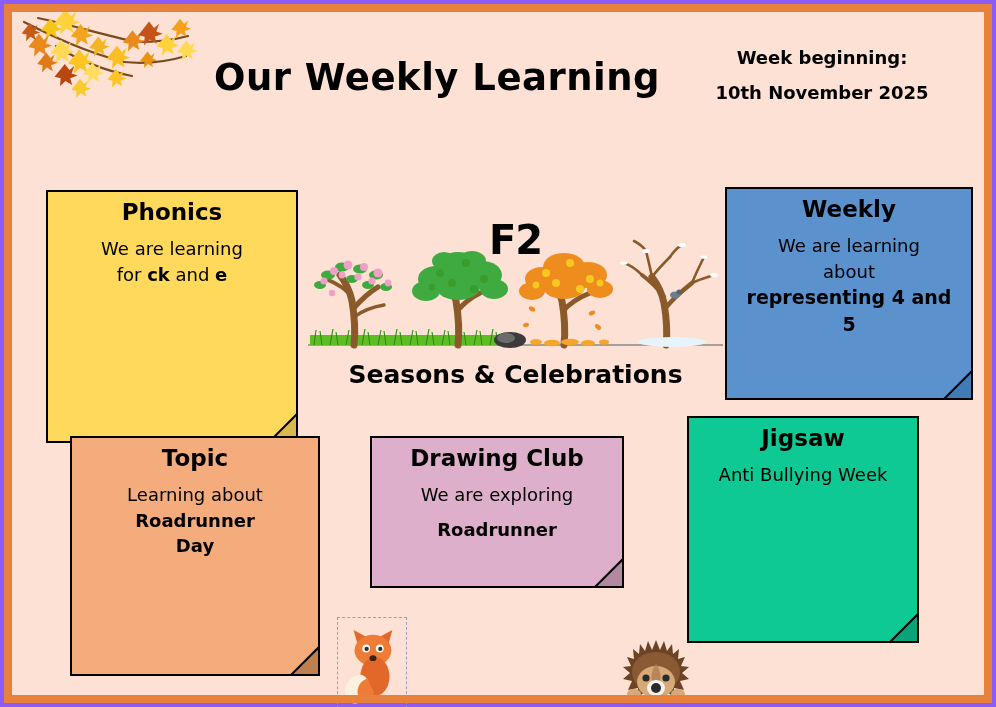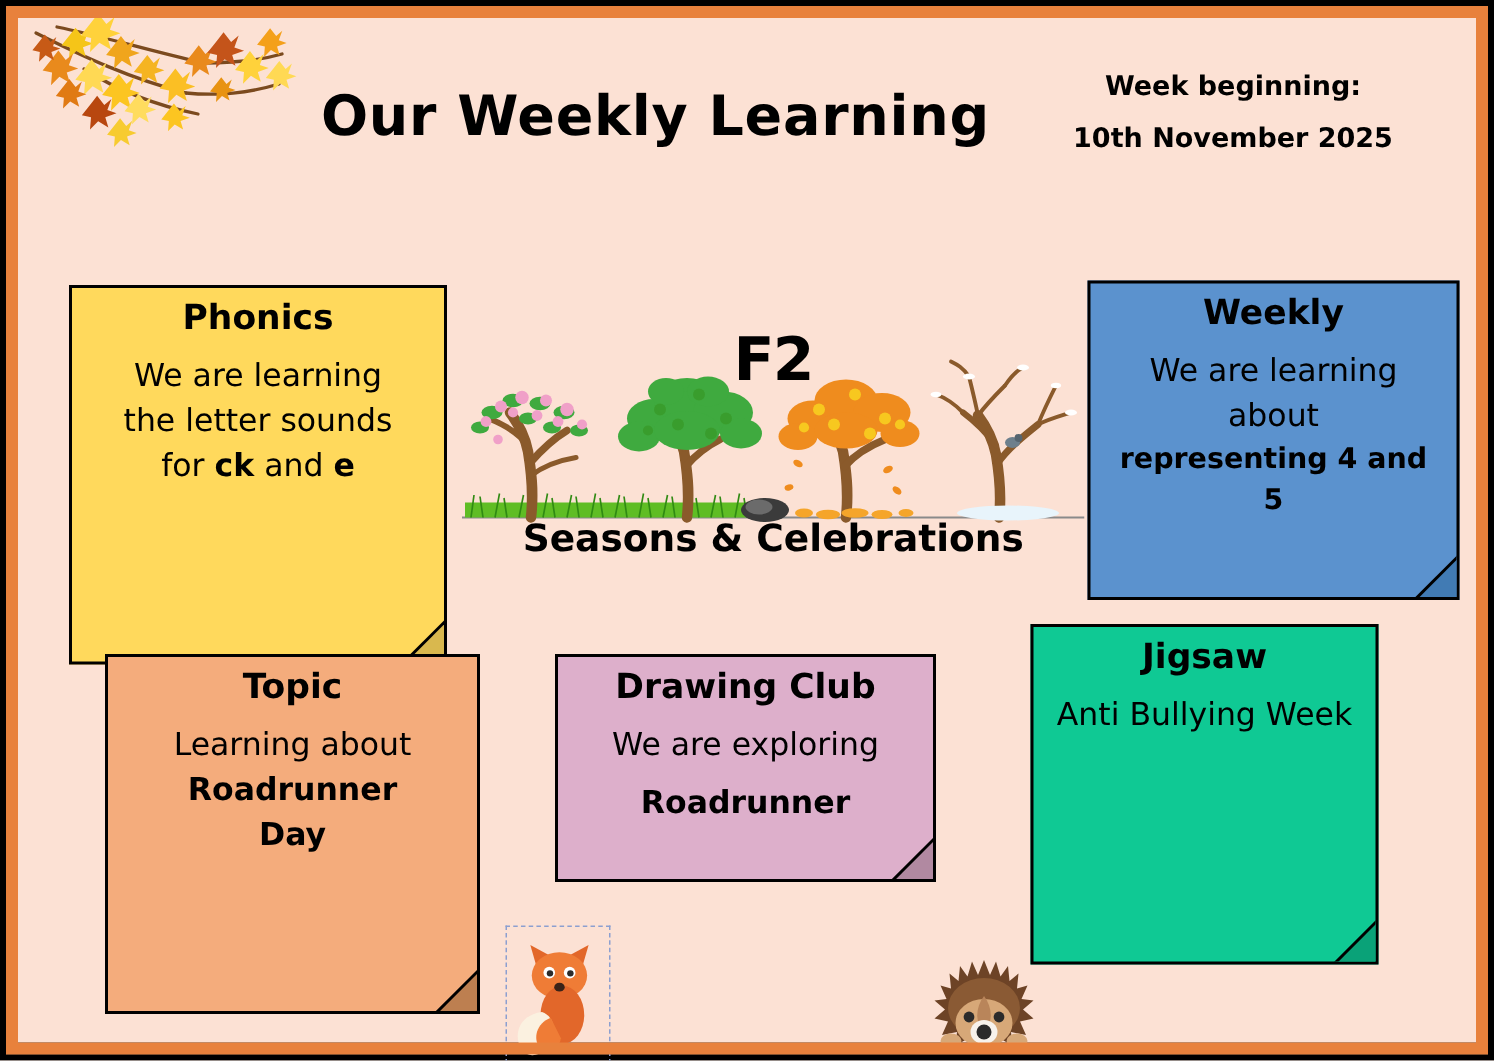--- a/index.html
+++ b/index.html
@@ -3,22 +3,22 @@
 <meta charset="utf-8">
 <style>
   html,body{margin:0;padding:0;}
   body{
     width:996px;height:707px;overflow:hidden;
     background:#f0f0f0;
     font-family:"DejaVu Sans", sans-serif;
   }
   .page{
     position:relative;width:996px;height:707px;box-sizing:border-box;
-    background:#404040;
-    border:4px solid #000000;
+    background:#0369a1;
+    border:4px solid #8b5cf6;
   }
   .page-border{
     position:absolute;left:0;top:0;right:0;bottom:0;
     border:8px solid #e8813c;
     box-sizing:border-box;
     pointer-events:none;
   }
   .page-inner{
     position:absolute;left:8px;top:8px;right:8px;bottom:8px;
     background:#fce1d4;
@@ -50,21 +50,21 @@
     color:#000;
     padding:8px 10px 0 10px;
     overflow:hidden;
   }
   .card .c-title{
     font-family:"DejaVu Sans", sans-serif;
     font-weight:bold;font-size:23px;margin-bottom:11px;line-height:1.1;
   }
   .card .c-line{
     font-family:"DejaVu Sans", sans-serif;
-    font-size:21px;line-height:1.42;font-weight:normal;
+    font-size:18px;line-height:1.42;font-weight:normal;
   }
   .card .c-line.b{font-weight:bold;}
   .card .c-line.sm{font-size:19px;}
   
   .fold{
     position:absolute;right:-1px;bottom:-1px;width:30px;height:30px;
   }
 
   #card-phonics{left:34px;top:178px;width:252px;height:253px;background:#ffd95c;}
   #card-maths{left:713px;top:175px;width:248px;height:213px;background:#5b92ce;}
@@ -73,21 +73,21 @@
   #card-jigsaw{left:675px;top:404px;width:232px;height:227px;background:#0fc994;}
 
   
   .scene{position:absolute;left:296px;top:205px;width:415px;height:140px;}
   .f2{
     position:absolute;left:296px;top:205px;width:415px;text-align:center;
     font-family:"DejaVu Sans", sans-serif;font-weight:bold;font-size:40px;color:#000;
     letter-spacing:-1px;
   }
   .scene-caption{
-    position:absolute;left:296px;top:332px;width:415px;text-align:center;
+    position:absolute;left:296px;top:348px;width:415px;text-align:center;
     font-family:"DejaVu Sans", sans-serif;font-weight:bold;font-size:25px;color:#000;
   }
 
   
   .fox-wrap{
     position:absolute;left:325px;top:605px;width:70px;height:92px;
     border:1px dashed #8c9fd0;
     box-sizing:border-box;
   }
   .hedgehog{position:absolute;left:608px;top:626px;width:72px;height:62px;}
@@ -333,21 +333,20 @@
             <circle cx="371" cy="75" r="2.6" fill="#55646f"></circle>
           </g>
       </g>
     </svg>
     <div class="f2">F2</div>
     <div class="scene-caption">Seasons &amp; Celebrations</div>
 
     <div class="card" id="card-phonics">
       <div class="c-title">Phonics</div>
       <div class="c-line">We are learning</div>
-      <div class="c-line">the letter sounds</div>
       <div class="c-line">for&nbsp;<b>ck</b>&nbsp;and&nbsp;<b>e</b></div>
       <svg class="fold" viewBox="0 0 30 30">
         <path d="M30 30 L30 2 L2 30 Z" fill="#fce1d4"></path>
         <path d="M30 30 L30 2 L2 30 Z" fill="#d9b84e"></path>
         <path d="M30 2 L2 30" stroke="#000" stroke-width="2" fill="none"></path>
       </svg>
     </div>
 
     <div class="card" id="card-maths">
       <div class="c-title">Weekly</div>

